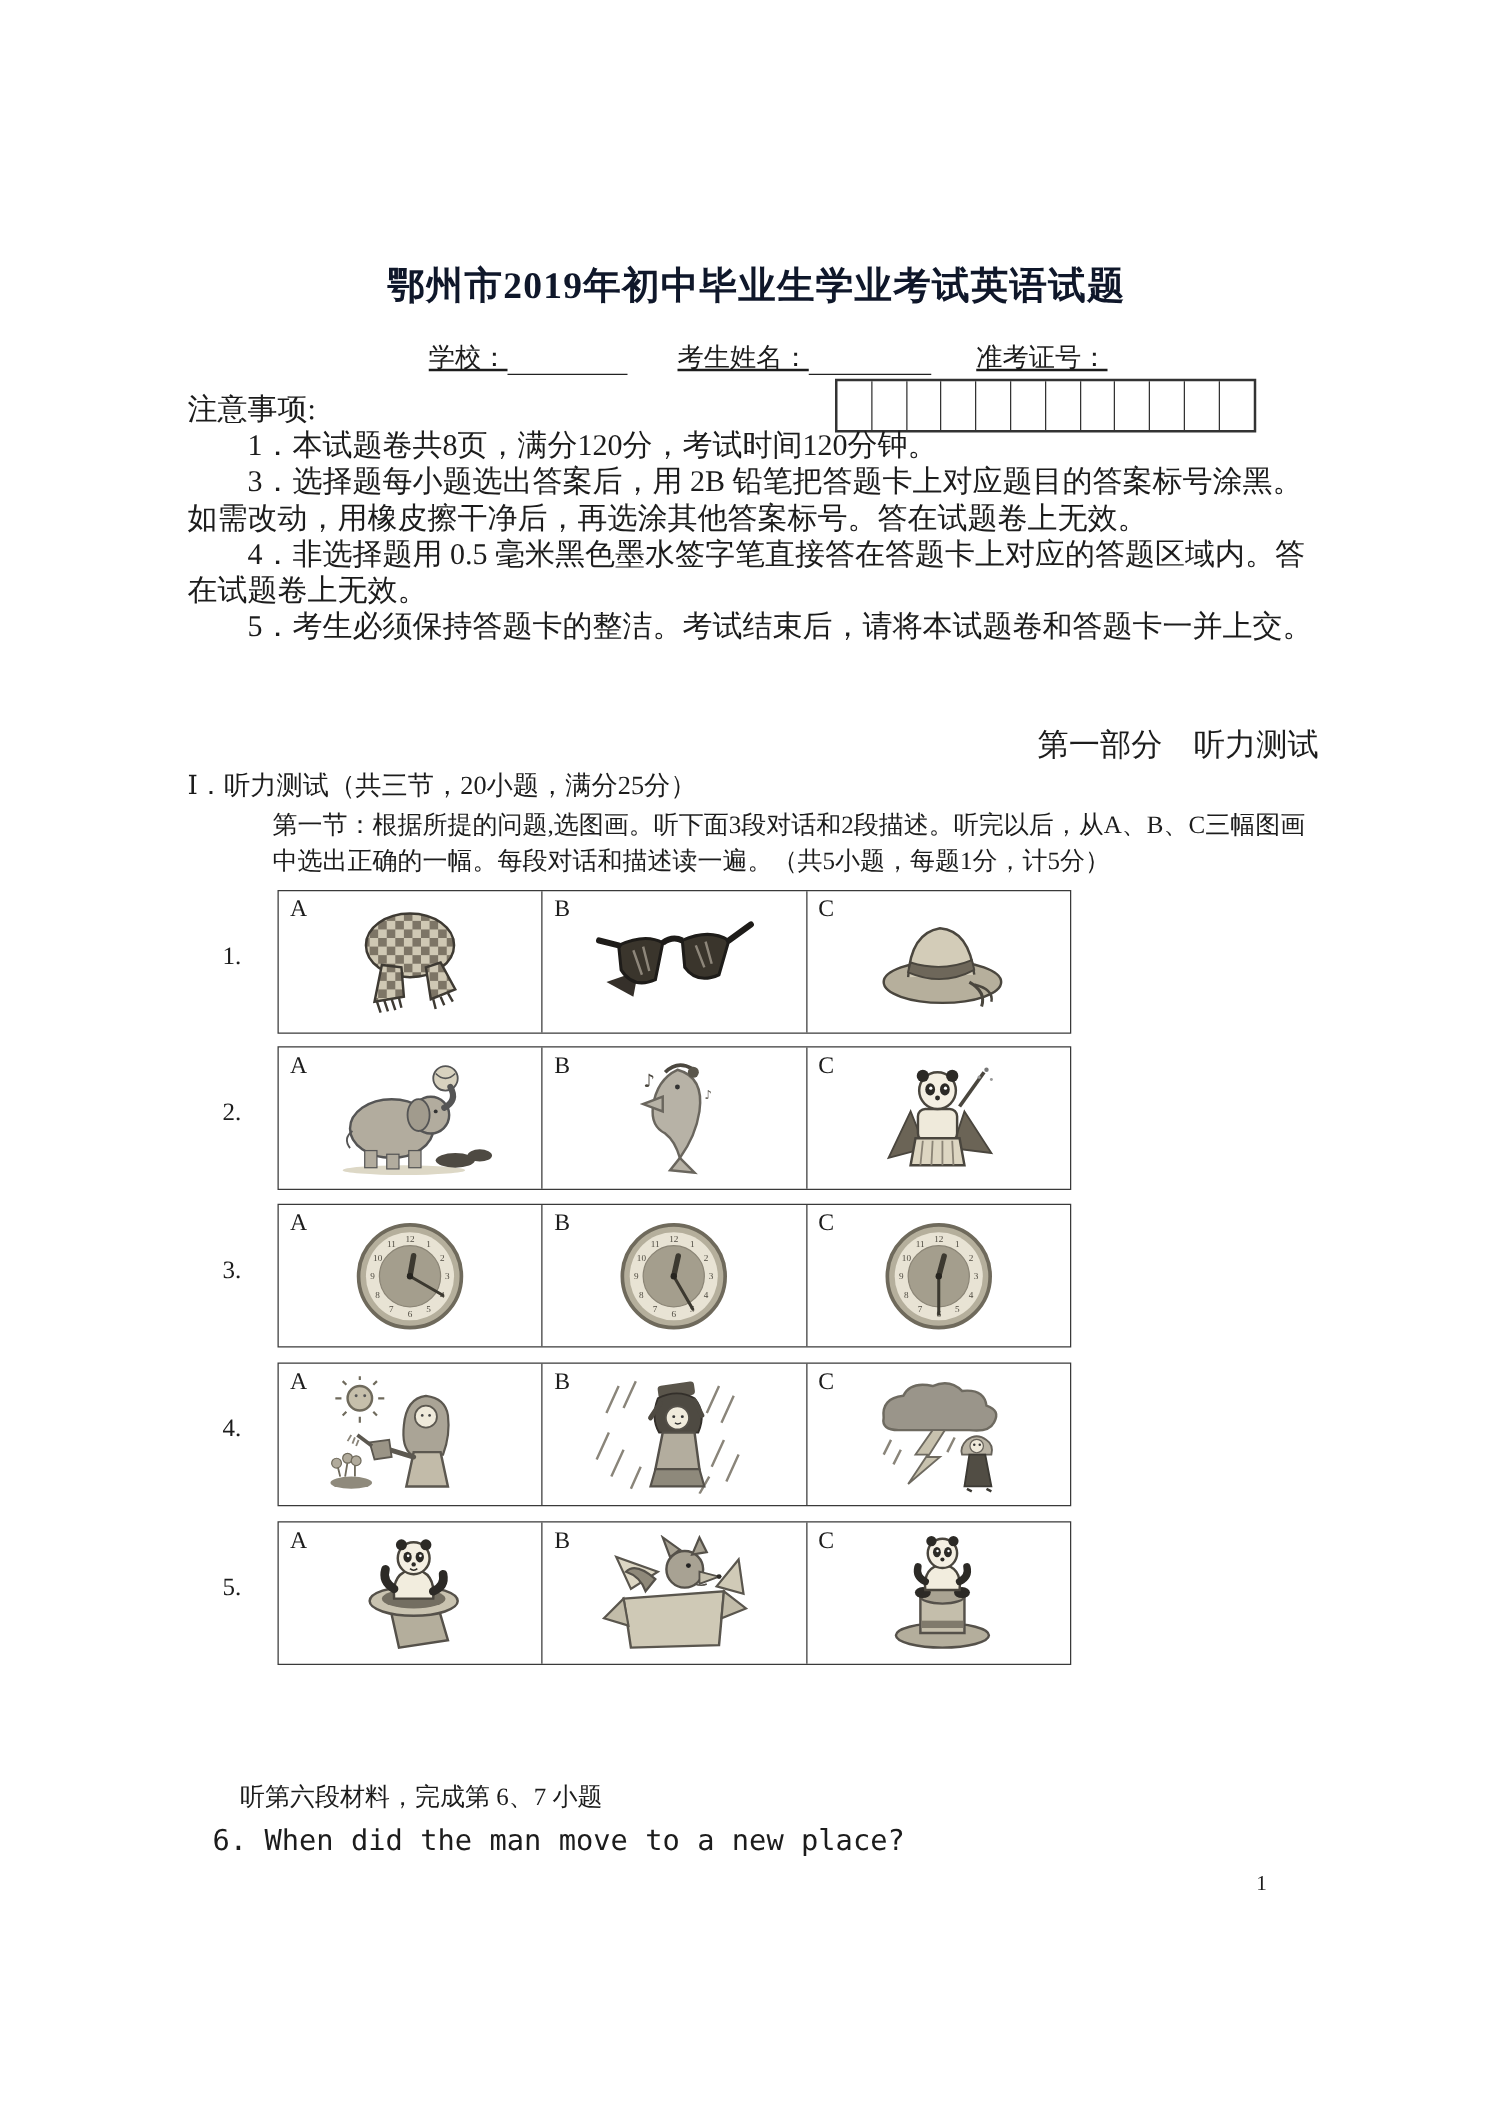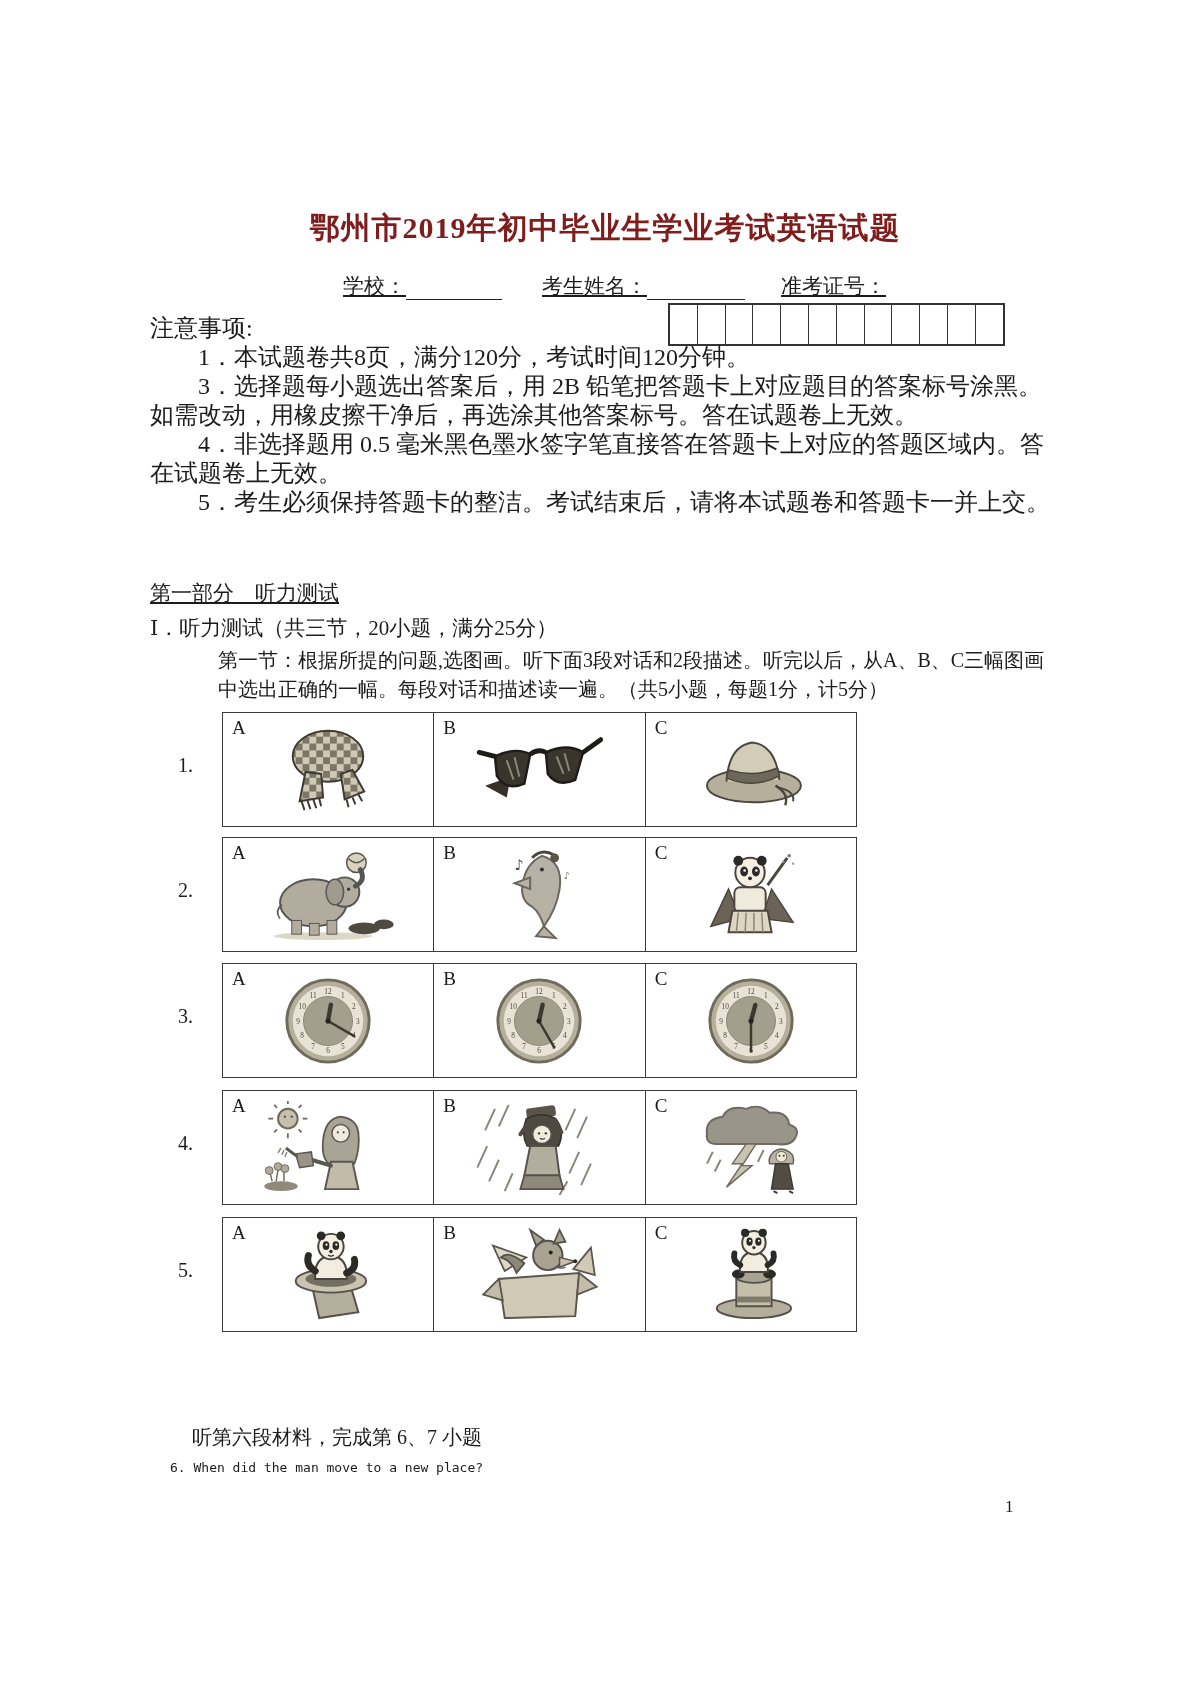--- a/index.html
+++ b/index.html
@@ -1,42 +1,42 @@
 <!DOCTYPE html>
 <html><head>
 <meta charset="utf-8">
 <style>
   html,body{margin:0;padding:0;background:#fff;}
   .page{position:relative;width:1200px;height:1698px;background:#ffffff;
         font-family:"Liberation Serif","DejaVu Serif",serif;color:#1c1c1c;overflow:hidden;}
   .title{position:absolute;top:208px;left:150px;width:910px;text-align:center;
-         font-size:30px;font-weight:bold;color:#7f1d1d;letter-spacing:1px;}
+         font-size:30px;font-weight:bold;color:#0f172a;letter-spacing:1px;}
   .fields{position:absolute;top:272px;left:343px;font-size:21px;white-space:nowrap;text-decoration:underline;}
   .blank{display:inline-block;border-bottom:1.5px solid #222;height:20px;vertical-align:bottom;}
   .blank-school{width:96px;margin-right:40px;}
   .blank-name{width:98px;margin-right:36px;}
   .ticket-grid{position:absolute;top:303px;left:668px;display:flex;border:2px solid #333;background:transparent;}
   .ticket-cell{width:26.8px;height:39px;border-right:1.4px solid #333;}
   .ticket-cell:last-child{border-right:none;}
   .notices{position:absolute;top:314px;left:150px;width:908px;font-size:24px;line-height:29px;}
   .notices p{margin:0;text-indent:2em;}
   .notices .nhead{text-indent:0;}
-  .part-heading{position:absolute;top:579px;left:150px;width:905px;text-align:left;font-size:21px;text-decoration:underline;}
+  .part-heading{position:absolute;top:579px;left:150px;width:905px;text-align:right;font-size:25px;}
   .sec-title{position:absolute;top:614px;left:150px;font-size:21px;}
   .sec1-intro{position:absolute;top:646px;left:218px;width:838px;font-size:20px;line-height:29px;margin:0;}
   .question{position:absolute;left:150px;width:800px;height:113px;}
   .qnum{position:absolute;left:28px;top:42px;font-size:20px;}
   .opts{position:absolute;left:72px;top:0;width:633px;height:113px;display:flex;border:1.8px solid #3a3a3a;background:#fff;}
   .opt{flex:1;position:relative;border-right:1.8px solid #3a3a3a;}
   .opt:last-child{border-right:none;}
   .opt-label{position:absolute;left:9px;top:4px;font-size:19px;}
   .opt svg{position:absolute;left:50%;top:50%;transform:translate(-50%,-50%);}
   .sec2-intro{position:absolute;top:1362px;left:150px;width:914px;font-size:20px;line-height:30px;margin:0;}
   .material{position:absolute;top:1424px;left:192px;font-size:20px;}
-  .q6{position:absolute;top:1460px;left:170px;font-size:13px;font-family:"DejaVu Sans Mono",monospace;}
+  .q6{position:absolute;top:1460px;left:170px;font-size:23px;font-family:"DejaVu Sans Mono",monospace;}
   .pagenum{position:absolute;top:1497px;left:1005px;font-size:17px;}
 </style>
 </head>
 <body>
 
 <div class="page">
 
   <div class="title">鄂州市2019年初中毕业生学业考试英语试题</div>
 
   <div class="fields">

